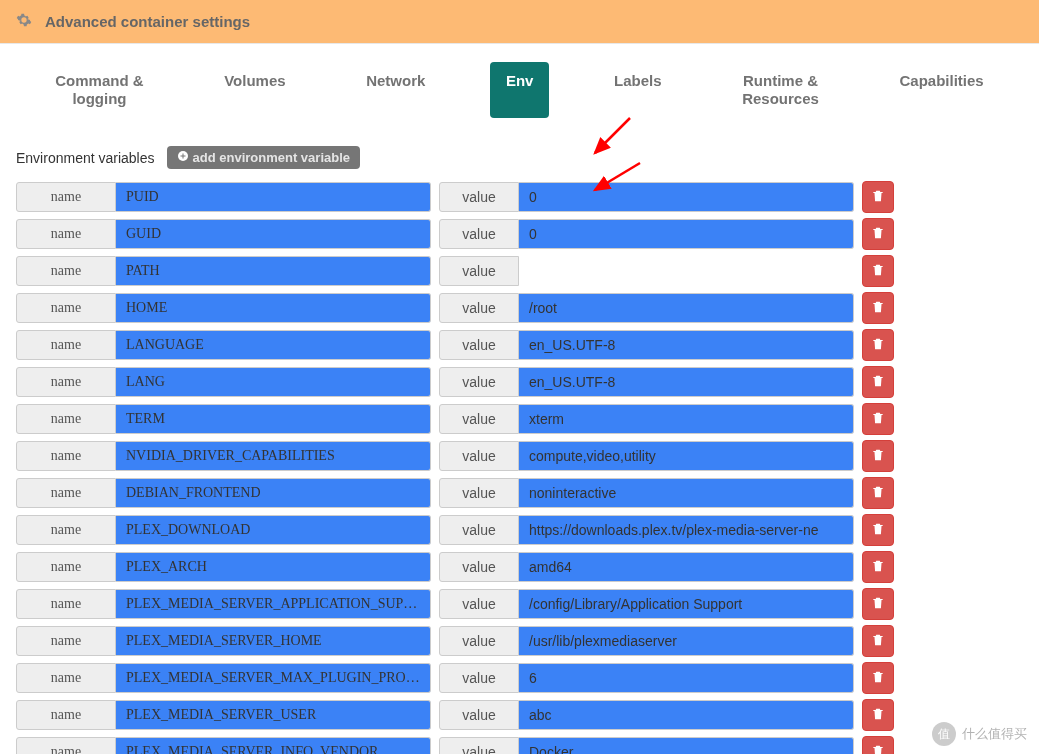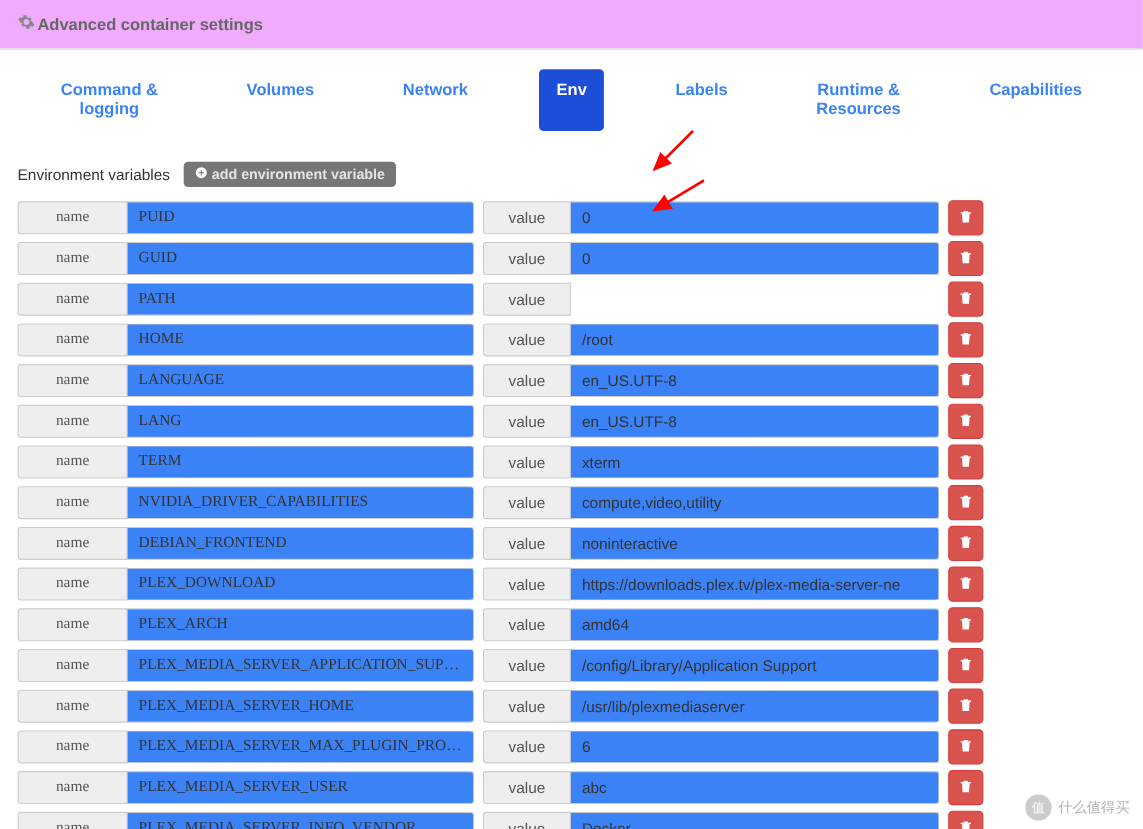--- a/index.html
+++ b/index.html
@@ -1,20 +1,20 @@
 <!DOCTYPE html>
 <html><head>
 <meta charset="utf-8">
 <style>
 * { box-sizing: border-box; margin: 0; padding: 0; }
 body { font-family: -apple-system, BlinkMacSystemFont, "Segoe UI", sans-serif; font-size: 14px; color: #333; background: #fff; width: 1039px; }
-.header { background: #f0abfc; border-bottom: 1px solid #e8e8e8; padding: 12px 16px; display: flex; align-items: center; gap: 2px; font-size: 15px; color: #666; font-weight: 600; }
+.header { background: #fdba74; border-bottom: 1px solid #e8e8e8; padding: 12px 16px; display: flex; align-items: center; gap: 13px; font-size: 15px; color: #666; font-weight: 600; }
 .tabs { display: flex; justify-content: space-around; padding: 18px 20px 10px; gap: 10px; }
-.tab { color: #3b82f6; font-weight: 700; text-align: center; padding: 10px 16px; border-radius: 4px; cursor: pointer; font-size: 15px; line-height: 1.2; white-space: pre-line; }
-.tab.active { background: #1d4ed8; color: #fff; }
+.tab { color: #737373; font-weight: 700; text-align: center; padding: 10px 16px; border-radius: 4px; cursor: pointer; font-size: 15px; line-height: 1.2; white-space: pre-line; }
+.tab.active { background: #0f766e; color: #fff; }
 .content { padding: 18px 16px 20px; position: relative; }
 .section-row { display: flex; align-items: center; gap: 12px; margin-bottom: 12px; }
 .section-title { font-size: 14px; color: #333; font-weight: 400; }
 .add-btn { background: #767676; color: #e5e5e5; border: none; border-radius: 4px; padding: 4px 10px; font-size: 13px; font-weight: 700; cursor: pointer; display: inline-flex; align-items: center; gap: 4px; }
 .env-row { display: flex; gap: 8px; margin-bottom: 5px; align-items: center; }
 .cell-label { background: #eee; border: 1px solid #ccc; padding: 6px 10px; text-align: center; color: #555; font-weight: 400; border-radius: 3px 0 0 3px; }
 .cell-input { background: #3b82f6; border: 1px solid #ccc; padding: 6px 10px; color: #333; border-left: none; border-radius: 0 3px 3px 0; overflow: hidden; white-space: nowrap; text-overflow: ellipsis; }
 .name-group { display: flex; width: 415px; font-family: Liberation Serif, serif; }
 .name-group .cell-label { width: 100px; }
 .name-group .cell-input { flex: 1; }

